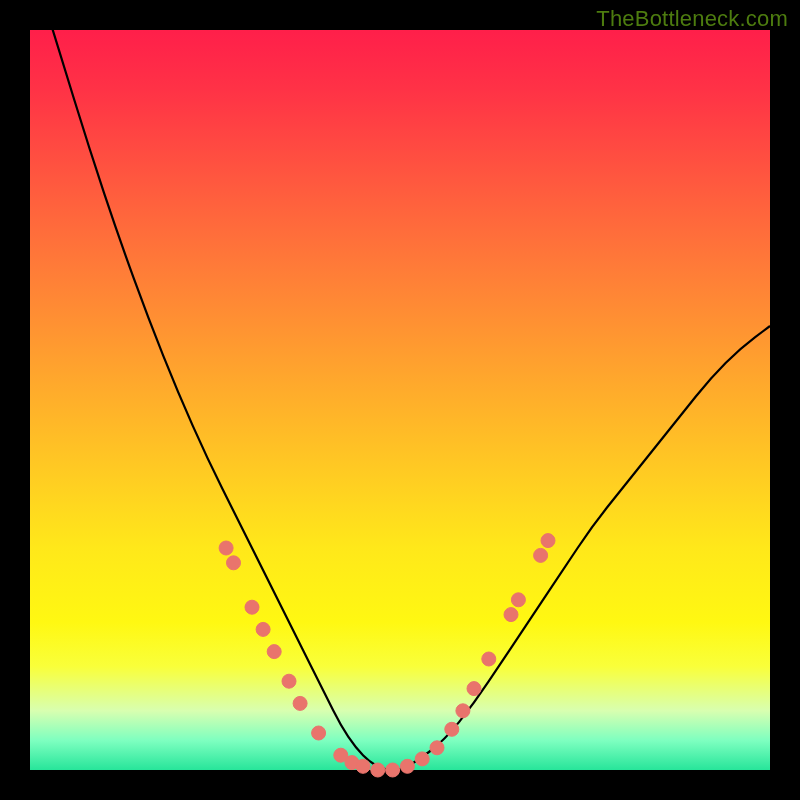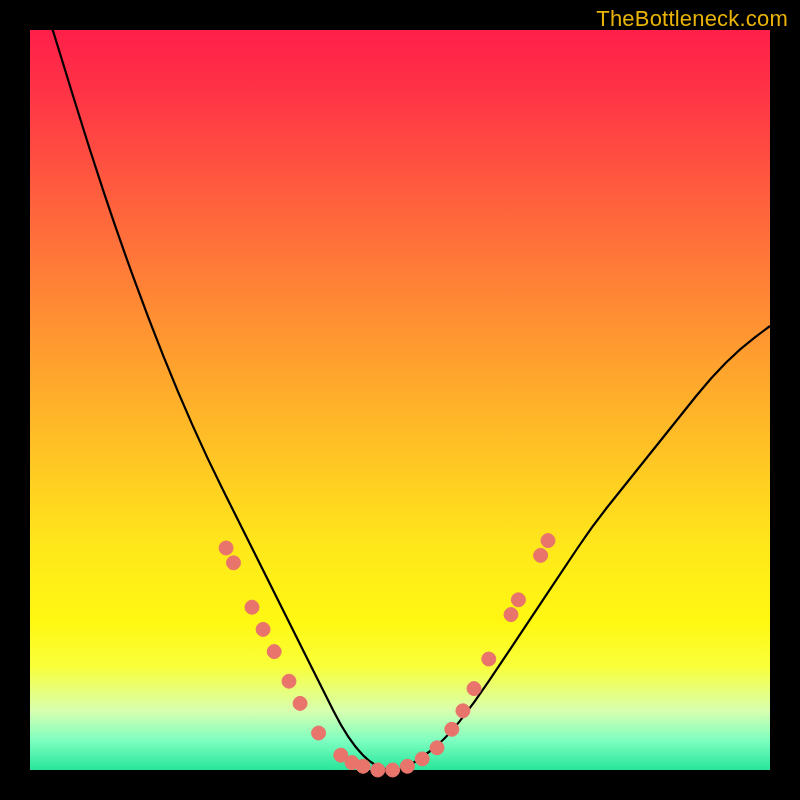--- a/index.html
+++ b/index.html
@@ -36,21 +36,21 @@
       #f9ff3a 86%,
       #d8ffb0 92%,
       #7effc0 96%,
       #27e59a 100%
     );
   }
   .attribution {
     position: absolute;
     top: 6px;
     right: 12px;
-    color: #eab308;
+    color: #4d7c0f;
     font-size: 22px;
     font-weight: 500;
     letter-spacing: 0.2px;
     user-select: none;
   }
   svg.curve {
     position: absolute;
     left: 0;
     top: 0;
     width: 740px;

